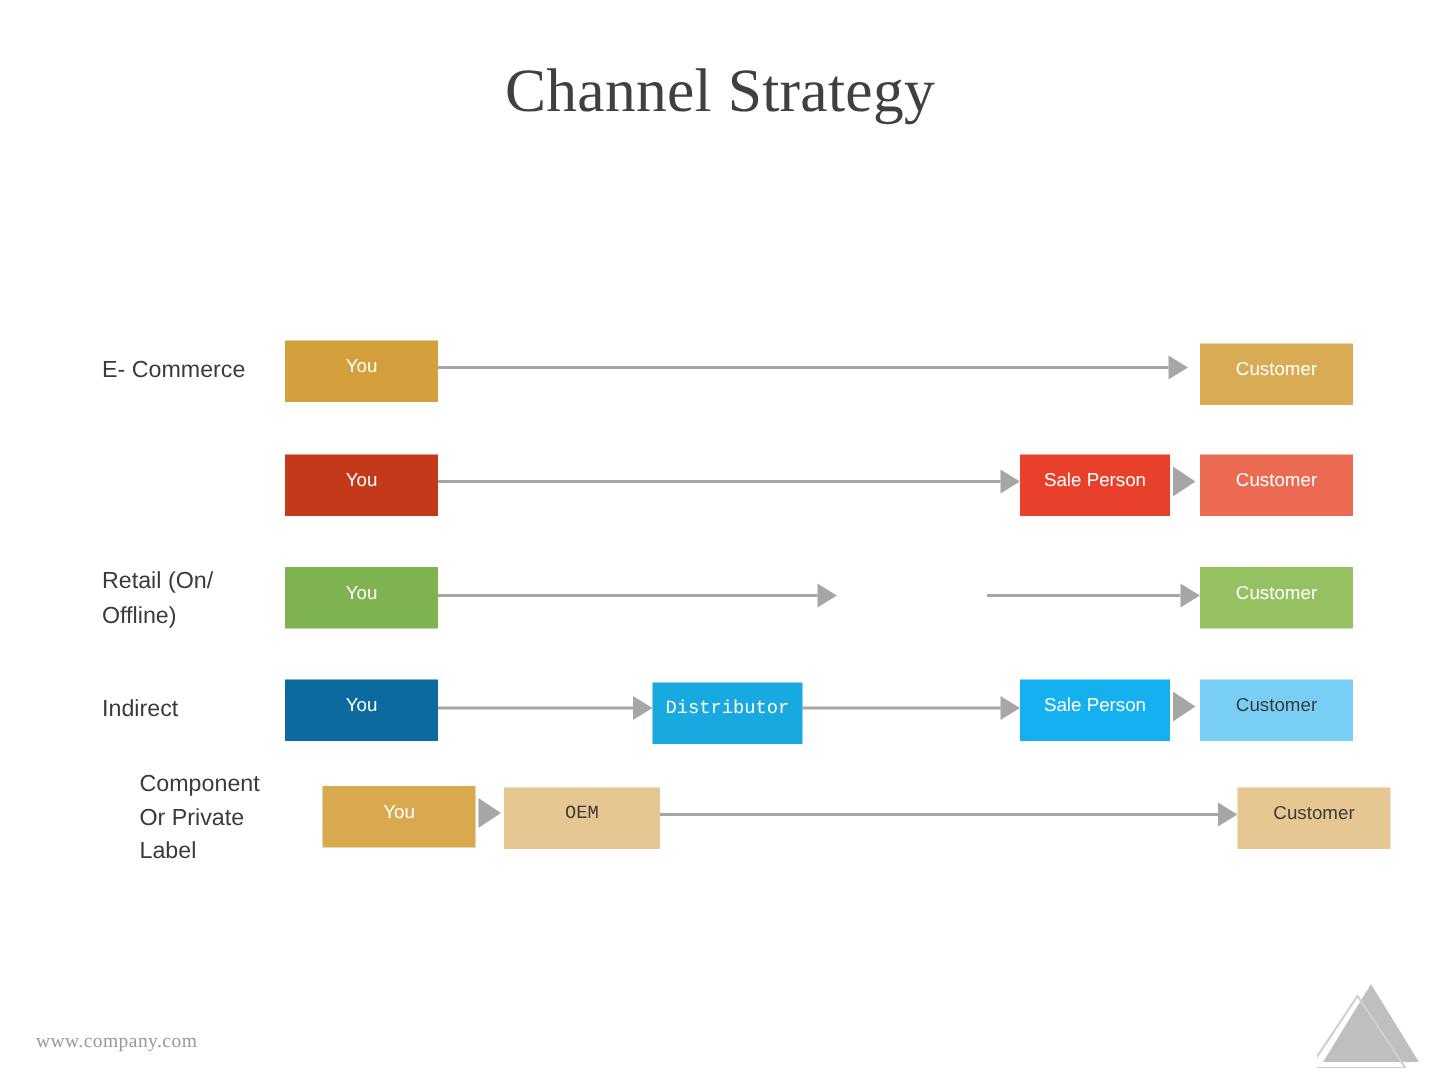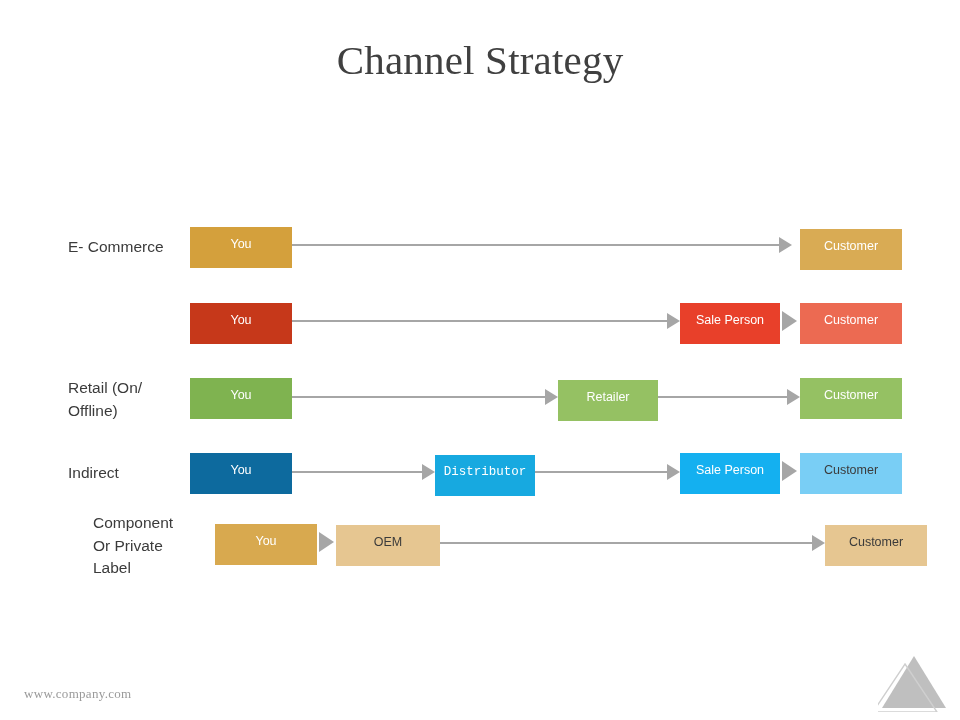--- a/index.html
+++ b/index.html
@@ -159,21 +159,20 @@
     <div class="row-label" style="top:-1px;">Retail (On/
 Offline)</div>
 
     <div class="node" style="left:190px; top:0px; width:102px; background:#7fb350;">You</div>
 
     <div class="connector" style="left:292px; top:11px; width:266px;">
       <div class="line" style="width:253px;"></div>
       <div class="head" style="left:253px;"></div>
     </div>
 
-    <div class="node" style="left:558px; top:2px; width:100px; background:#95c163;">Retailer</div>
 
     <div class="connector" style="left:658px; top:11px; width:142px;">
       <div class="line" style="width:129px;"></div>
       <div class="head" style="left:129px;"></div>
     </div>
 
     <div class="node" style="left:800px; top:0px; width:102px; background:#95c163;">Customer</div>
   </div>
 
   <div class="row" style="top:453px;">
@@ -202,21 +201,21 @@
 
   <div class="row" style="top:524px;margin-left:25px;">
     <div class="row-label" style="top:-12px;">Component
 Or Private
 Label</div>
 
     <div class="node" style="left:190px; top:0px; width:102px; background:#d8a94f;">You</div>
 
     <div class="arrowhead" style="left:294px; top:8px;"></div>
 
-    <div class="node" style="left:311px; top:1px; width:104px; background:#e6c691; color:#3b3b3b;">OEM</div>
+    <div class="node" style="left:311px; top:1px; width:104px; background:#e6c691; color:#3b3b3b;font-family:Liberation Mono, monospace;">OEM</div>
 
     <div class="connector" style="left:415px; top:11px; width:385px;">
       <div class="line" style="width:372px;"></div>
       <div class="head" style="left:372px;"></div>
     </div>
 
     <div class="node" style="left:800px; top:1px; width:102px; background:#e6c691; color:#3b3b3b;">Customer</div>
   </div>
 
 </div>

